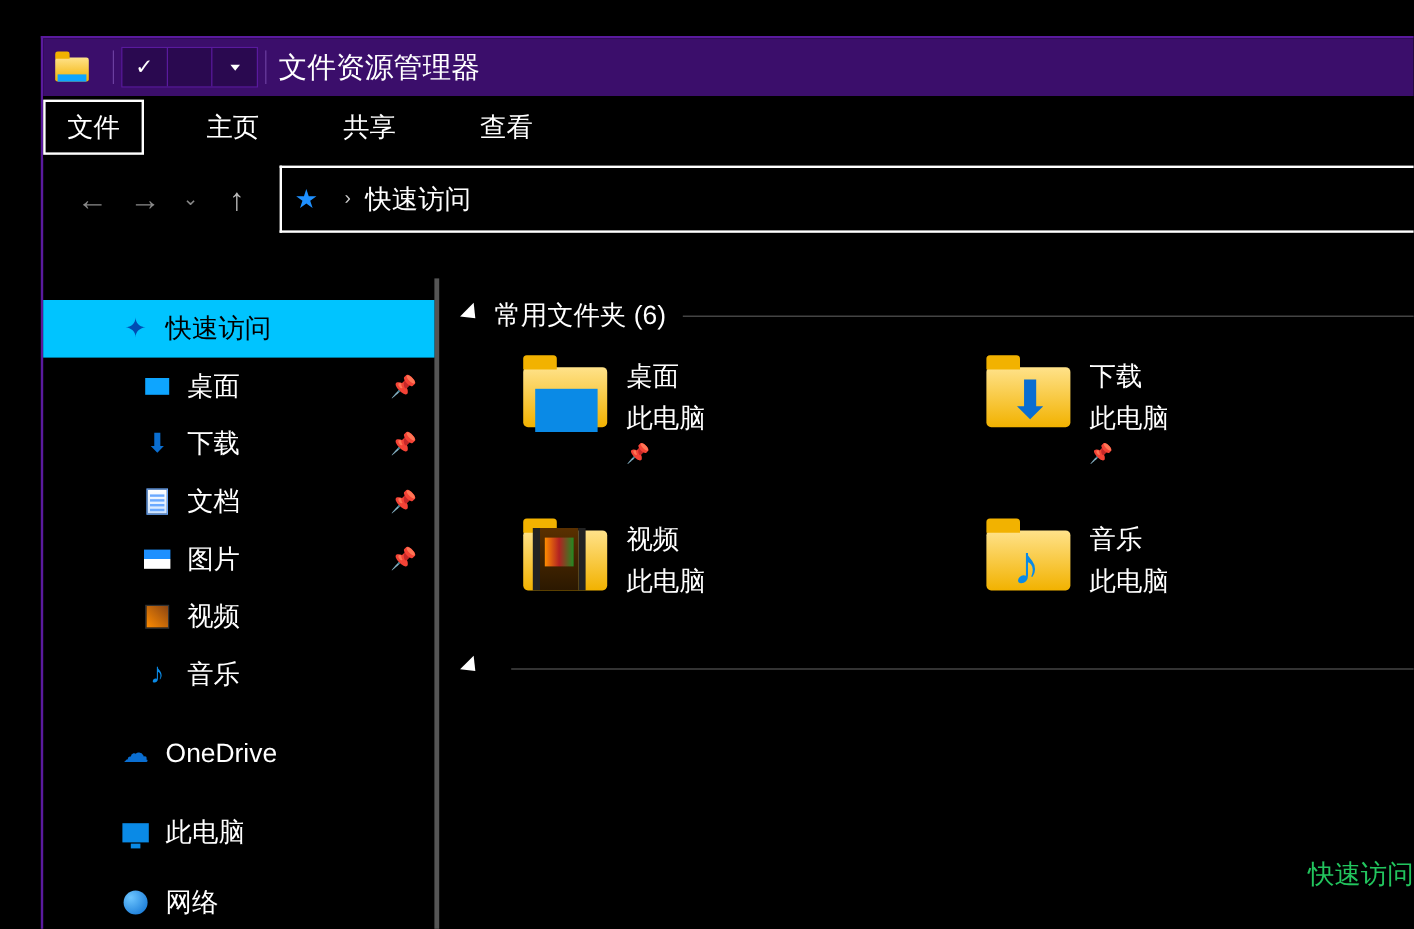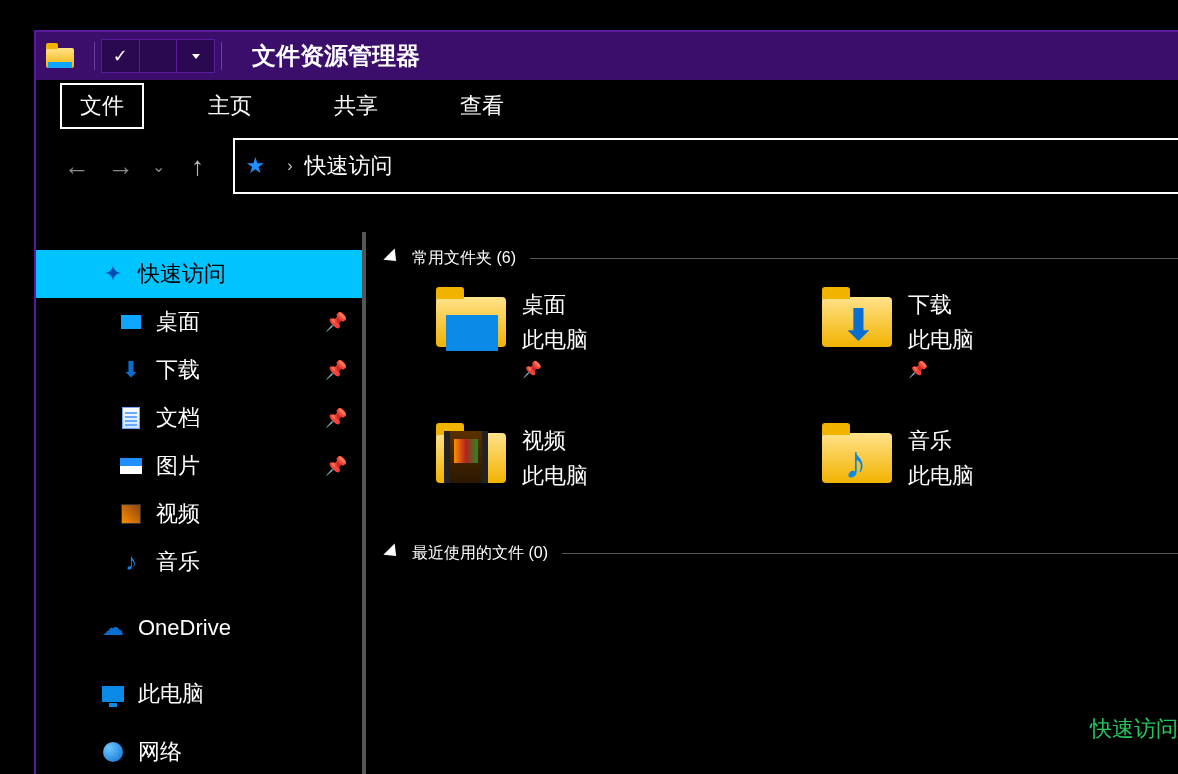--- a/index.html
+++ b/index.html
@@ -54,29 +54,29 @@
     background: #2a0950;
     display:flex; align-items:center;
     border:1px solid #5a1a9e;
   }
   .qat-item { flex:1; display:flex; align-items:center; justify-content:center; height:100%; }
   .qat-item + .qat-item { border-left:1px solid #5a1a9e; }
   .checkmark { color:#fff; font-size:18px; }
   .qat-drop { width:24px; }
   .caret-down { width:0;height:0;border-left:5px solid transparent;border-right:5px solid transparent;border-top:6px solid #fff; }
   .caret-down.small { border-left-width:4px;border-right-width:4px;border-top-width:5px; }
-  .title-text { margin-left:24px; font-size:24px; font-weight:700; }
+  .title-text { margin-left:4px; font-size:24px; font-weight:400; }
 
   
   .tabs-row {
     height: 52px;
     background:#000;
     display:flex; align-items:center;
-    padding-left: 24px;
-    gap: 46px;
+    padding-left: 0;
+    gap: 34px;
     font-size: 22px;
   }
   .tab {
     padding: 6px 18px;
     cursor: default;
   }
   .tab.active {
     border: 2px solid #fff;
   }
   
@@ -155,21 +155,21 @@
   .icon-net { width:20px;height:20px;border-radius:50%;background:radial-gradient(circle at 30% 30%,#6ec6ff,#0a6ed1);}
 
   
   .main {
     flex:1;
     padding: 10px 0 0 20px;
     position:relative;
   }
   .group-header {
     display:flex; align-items:center;
-    font-size: 16px;
+    font-size: 22px;
     margin: 6px 0 18px 0;
   }
   .group-header .tri2 {
     width:0;height:0;
     border-left:8px solid transparent;
     border-right:8px solid transparent;
     border-top:10px solid #fff;
     transform: rotate(-45deg) translateY(-2px);
     margin-right: 10px;
   }
@@ -394,21 +394,20 @@
           <div class="folder-meta">
             <div>音乐</div>
             <div class="sub">此电脑</div>
           </div>
         </div>
 
       </div>
 
       <div class="group-header">
         <span class="tri2"></span>
-        <span>最近使用的文件 (0)</span>
         <span class="line"></span>
       </div>
 
       <div class="recent-hint">快速访问</div>
 
     </div>
   </div>
 </div>
 
 </body></html>

